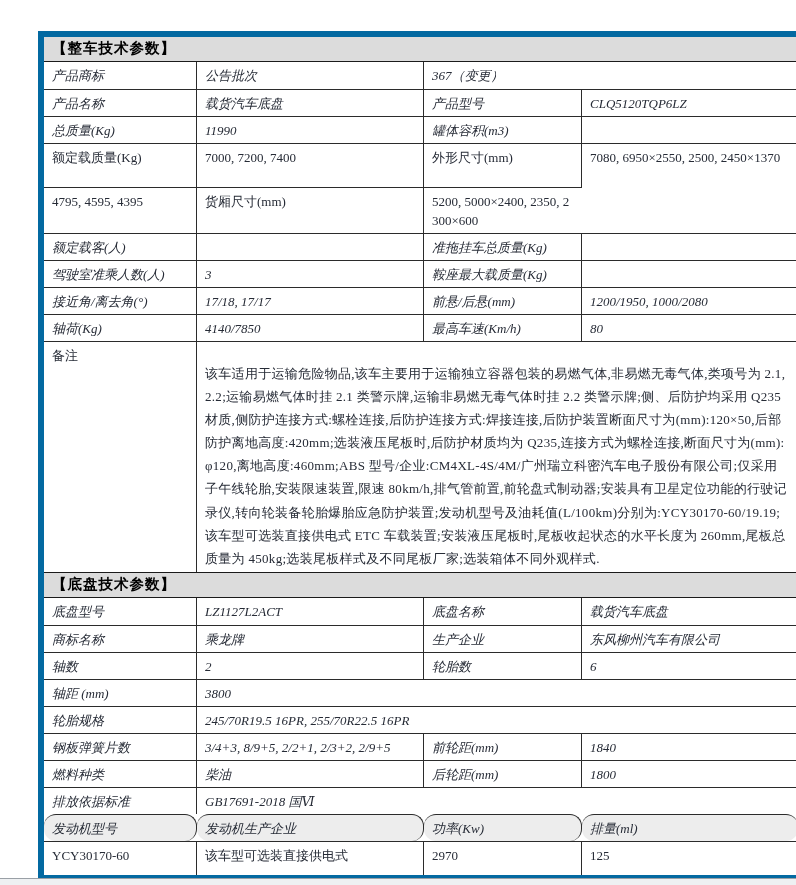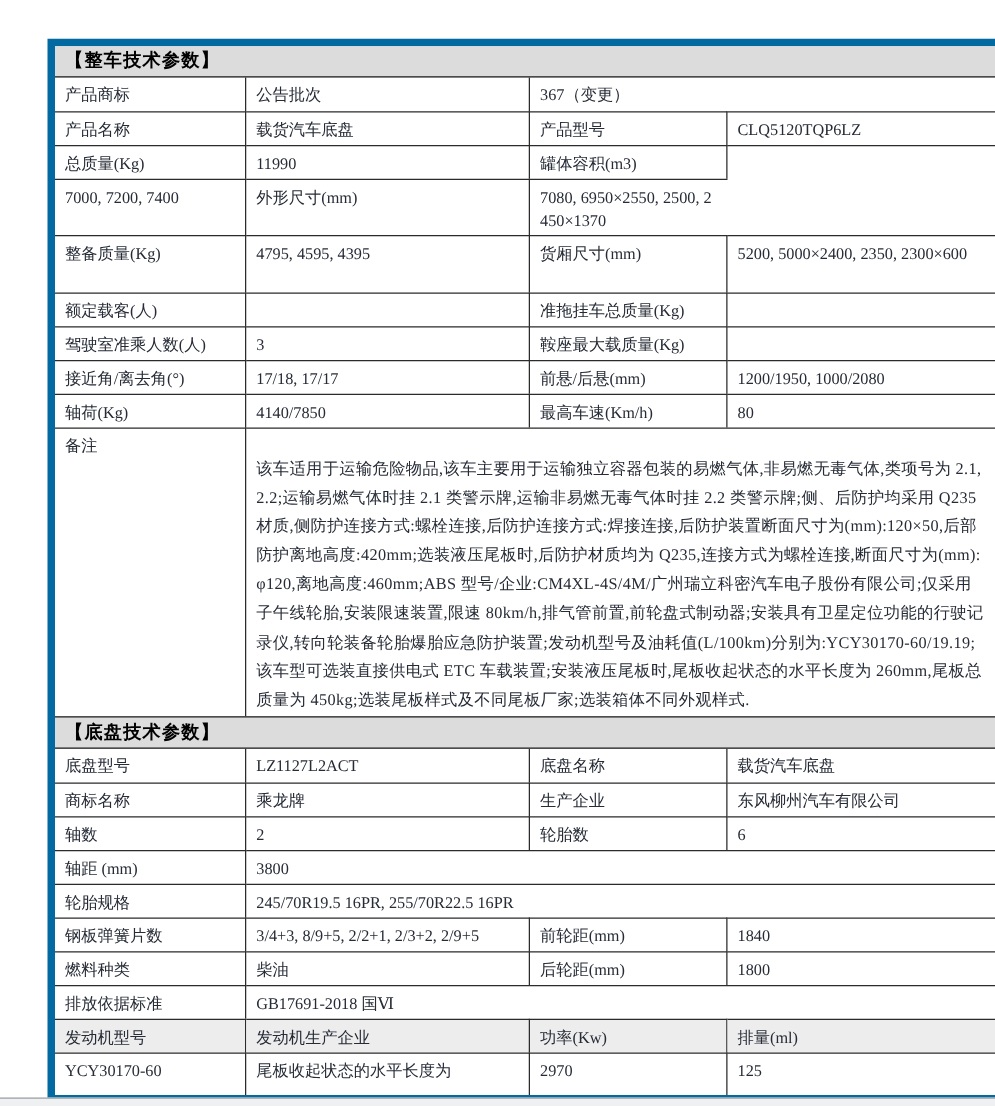--- a/index.html
+++ b/index.html
@@ -39,30 +39,30 @@
   .row + .row .cell { border-top: 1px solid #2b2b2b; }
   .cell {
     border-right: 1px solid #2b2b2b;
     padding: 4px 8px 2px;
     font-size: 13px;
     line-height: 19px;
     min-height: 27px;
     word-break: break-all;
   }
   .cell:last-child { border-right: none; }
-  .rh27 .cell { min-height: 27px; }
+  .rh27 .cell { min-height: 27px; font-style: italic; }
   .rh44 .cell { min-height: 44px; }
   .rh46 .cell { min-height: 46px; }
   .remark .cell { min-height: 231px; }
   .remark .val {
     line-height: 23.1px;
     padding-top: 20px;
     letter-spacing: 0.3px;
   }
-  .eng-head .cell { background: #ededed; }
+  .eng-head .cell { background: #ededed; border-radius: 12px; }
   .eng-row .cell { min-height: 34px; }
   .page-edge {
     position: absolute;
     left: 0; right: 0; bottom: 0;
     height: 7px;
     background: #eef0f2;
     border-top: 1px solid #9aa0a6;
   }
 </style>
 </head>
@@ -84,26 +84,26 @@
       <div class="cell lab">产品型号</div>
       <div class="cell val">CLQ5120TQP6LZ</div>
     </div>
     <div class="row rh27">
       <div class="cell lab">总质量(Kg)</div>
       <div class="cell val">11990</div>
       <div class="cell lab">罐体容积(m3)</div>
       <div class="cell val"></div>
     </div>
     <div class="row rh44">
+      <div class="cell lab">额定载质量(Kg)</div>
       <div class="cell val">7000, 7200, 7400</div>
       <div class="cell lab">外形尺寸(mm)</div>
       <div class="cell val">7080, 6950×2550, 2500, 2450×1370</div>
     </div>
     <div class="row rh46">
-      <div class="cell lab">整备质量(Kg)</div>
       <div class="cell val">4795, 4595, 4395</div>
       <div class="cell lab">货厢尺寸(mm)</div>
       <div class="cell val">5200, 5000×2400, 2350, 2300×600</div>
     </div>
     <div class="row rh27">
       <div class="cell lab">额定载客(人)</div>
       <div class="cell val"></div>
       <div class="cell lab">准拖挂车总质量(Kg)</div>
       <div class="cell val"></div>
     </div>
@@ -175,20 +175,20 @@
       <div class="cell val">GB17691-2018 国Ⅵ</div>
     </div>
     <div class="row eng-head rh27">
       <div class="cell lab">发动机型号</div>
       <div class="cell lab">发动机生产企业</div>
       <div class="cell lab">功率(Kw)</div>
       <div class="cell lab">排量(ml)</div>
     </div>
     <div class="row eng-row">
       <div class="cell val">YCY30170-60</div>
-      <div class="cell val">尾板收起状态的水平长度为</div>
+      <div class="cell val">该车型可选装直接供电式</div>
       <div class="cell val">2970</div>
       <div class="cell val">125</div>
     </div>
 
   </div>
   <div class="page-edge"></div>
 </div>
 
 </body></html>

